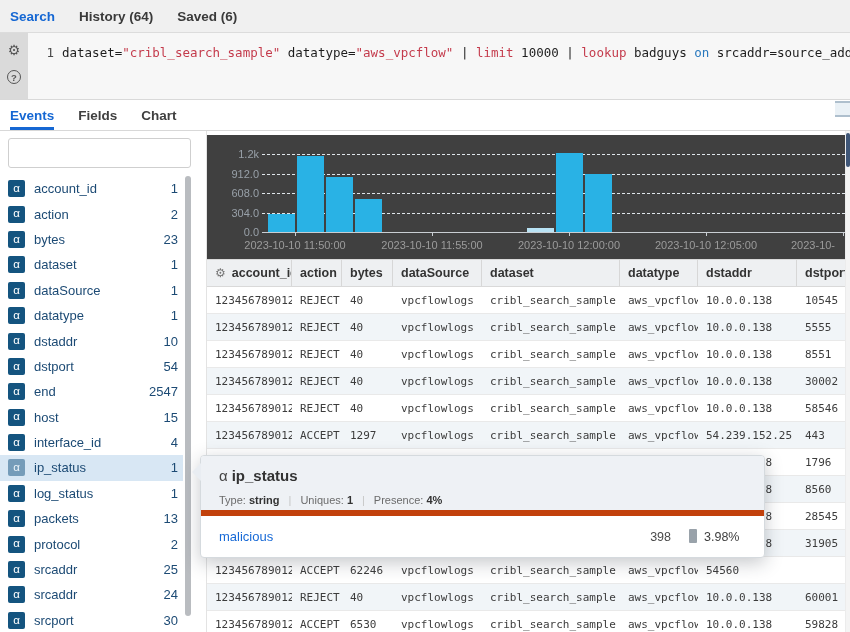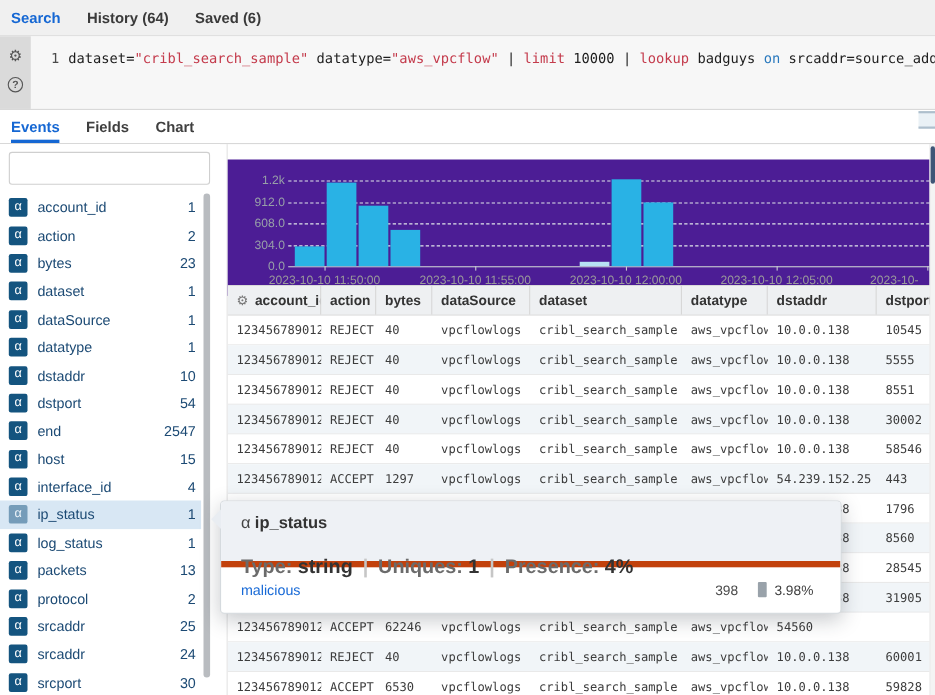--- a/index.html
+++ b/index.html
@@ -50,21 +50,21 @@
   .field-item.active{background:#d8e7f4;}
   .fi-icon{width:17px;height:17px;background:#14547f;border-radius:2px;color:#fff;font-size:11.5px;
            display:flex;align-items:center;justify-content:center;flex:none;line-height:1;}
   .field-item.active .fi-icon{opacity:.5;}
   .fi-label{margin-left:9px;font-size:13px;color:#1c4a74;}
   .fi-count{margin-left:auto;margin-right:5px;font-size:13px;color:#1c4a74;}
   .sb-scroll{position:absolute;left:185px;top:45px;width:6px;height:440px;background:#b9bcc0;border-radius:3px;cursor:pointer;}
   .main-divider{position:absolute;left:206px;top:131px;bottom:0;width:0;border-left:1px solid #e3e3e3;}
 
   
-  .chart{position:absolute;left:207px;top:145px;width:643px;height:124px;overflow:hidden;background:#4c1d95;}
+  .chart{position:absolute;left:207px;top:135px;width:643px;height:124px;overflow:hidden;background:#404040;}
   .gl{position:absolute;left:55px;right:5px;height:0;border-top:1px dashed #dfe5ea;}
   .gl.base{border-top:1px solid #c9ced3;}
   .ylab{position:absolute;left:6px;width:46px;text-align:right;font-size:11px;color:#98a0a8;}
   .bar{position:absolute;background:#29b2e5;}
   .xtick{position:absolute;top:97px;height:4px;width:0;border-left:1px solid #c9ced3;}
   .xlab{position:absolute;top:104px;font-size:11px;color:#9b9b9b;white-space:nowrap;transform:translateX(-50%);}
   .xlab.clip{transform:none;}
 
   
   .table{position:absolute;left:207px;top:259px;width:643px;bottom:0;overflow:hidden;}
@@ -82,21 +82,21 @@
   
   .popup{position:absolute;left:200px;top:455px;width:565px;height:103px;background:#fff;
          border:1px solid #d5dade;border-radius:4px;box-shadow:0 5px 18px rgba(30,40,50,.25);
          z-index:10;box-sizing:border-box;}
   .popup-arrow{position:absolute;left:-9px;top:7px;width:0;height:0;
                border-top:9px solid transparent;border-bottom:9px solid transparent;border-right:9px solid #e9edf2;}
   .popup-head{height:60px;background:#eef1f5;border-bottom:6px solid #c2410c;
               border-radius:3px 3px 0 0;padding:11px 18px 0;box-sizing:border-box;}
   .popup-title{font-size:15px;color:#444;}
   .popup-title b{color:#333;margin-left:4px;}
-  .popup-meta{margin-top:21px;font-size:18px;color:#6b6b6b;font-weight:bold;}
+  .popup-meta{margin-top:10px;font-size:11px;color:#6b6b6b;}
   .popup-meta b{color:#333;}
   .meta-sep{color:#c6c6c6;margin:0 9px;}
   .popup-body{position:relative;height:41px;display:flex;align-items:center;padding-left:18px;}
   .pv-value{font-size:13px;color:#1769d6;cursor:pointer;}
   .pv-count{position:absolute;right:93px;font-size:12.5px;color:#4a4a4a;}
   .pv-bar{position:absolute;left:488px;top:13px;width:8px;height:14px;background:#99a2aa;border-radius:1px;}
   .pv-pct{position:absolute;left:503px;font-size:12.5px;color:#3f3f3f;}
 
   
   .main-scroll{position:absolute;right:0;top:131px;width:5px;bottom:0;background:#f4f4f4;border-left:1px solid #ececec;box-sizing:border-box;}

